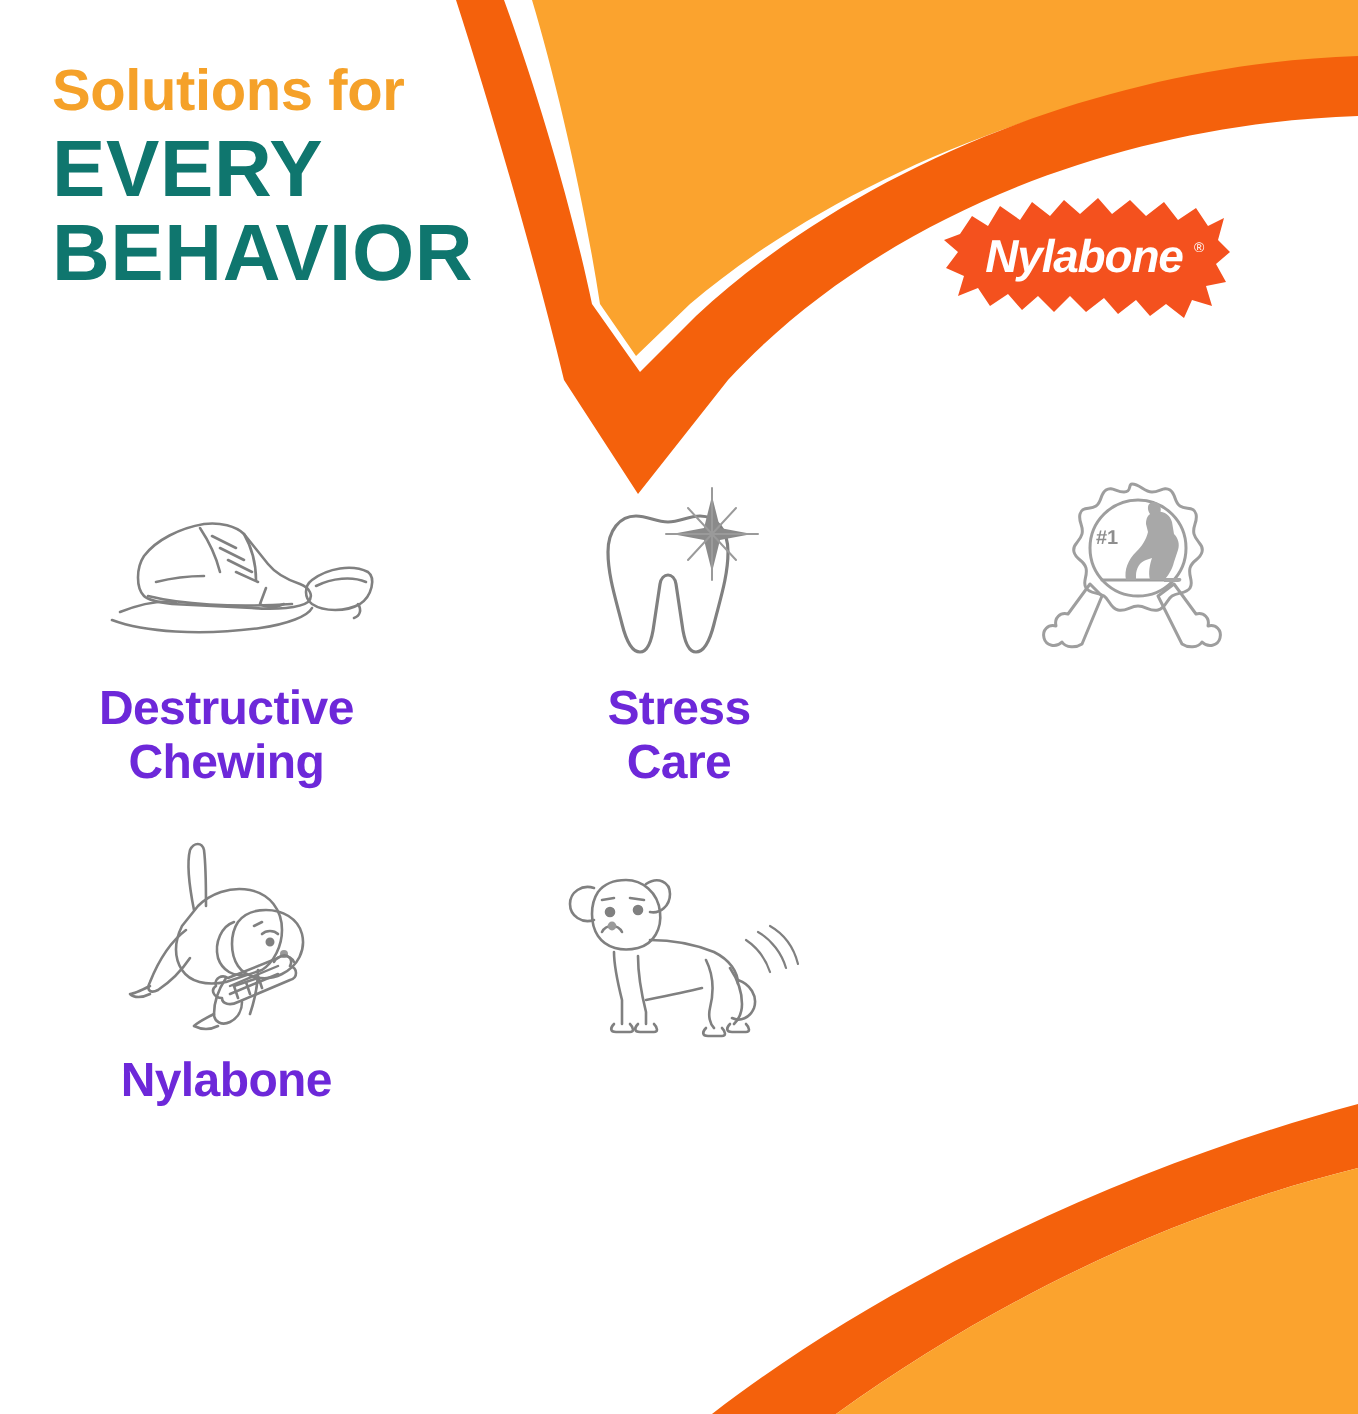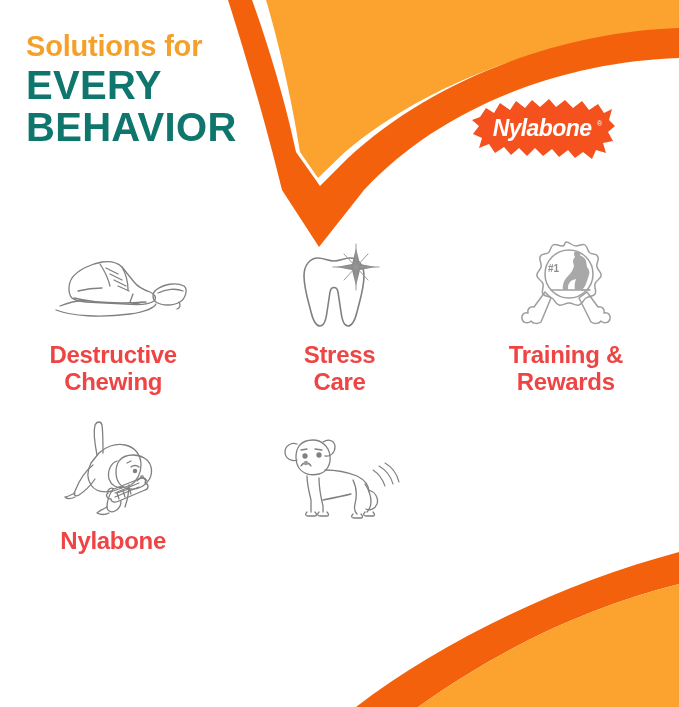--- a/index.html
+++ b/index.html
@@ -86,21 +86,21 @@
   .cell-art {
     height: 100px;
     display: flex;
     align-items: center;
     justify-content: center;
   }
   .cell-art svg { display: block; }
   .cell-label {
     margin-top: 6px;
     text-align: center;
-    color: #ef4444;
+    color: #6d28d9;
     font-size: 24px;
     font-weight: bold;
     line-height: 1.12;
     letter-spacing: -0.3px;
     white-space: pre-line;
   }
   .row2 .cell-art { height: 96px; }
 </style>
 </head>
 <body>
@@ -233,22 +233,20 @@
             <path d="M66 20 C70 19 74 21 75 25 L76 31 C78 33 79 36 78 39
                      L76 45 C75 49 73 52 71 54 L64 54 C63 50 64 46 65 43
                      L62 44 C59 45 57 48 57 52 L57 54 L52 54
                      C51 49 53 44 57 40 C60 37 62 34 63 30 L62 26
                      C62 23 63 21 66 20 Z"></path>
             <path d="M64 21 C62 18 63 15 66 15 C69 15 70 18 69 21 Z"></path>
             <path d="M71 53 L79 53 C80 53 80 55 78 55 L71 55 Z"></path>
           </g>
         </svg>
       </div>
-      <div class="cell-label">Training &amp;
-Rewards</div>
     </div>
 
 
     <div class="cell row2">
       <div class="cell-art">
         <svg width="120" height="110" viewBox="0 0 120 110" fill="none" stroke="#808080" stroke-width="1.3" stroke-linecap="round" stroke-linejoin="round">
 
           <path d="M44 36 C42 26 40 14 42 6 C44 2 48 2 49 6 C50 14 50 26 50 34"></path>
 
           <path d="M46 34 C52 28 62 24 72 26 C82 28 88 36 88 46

